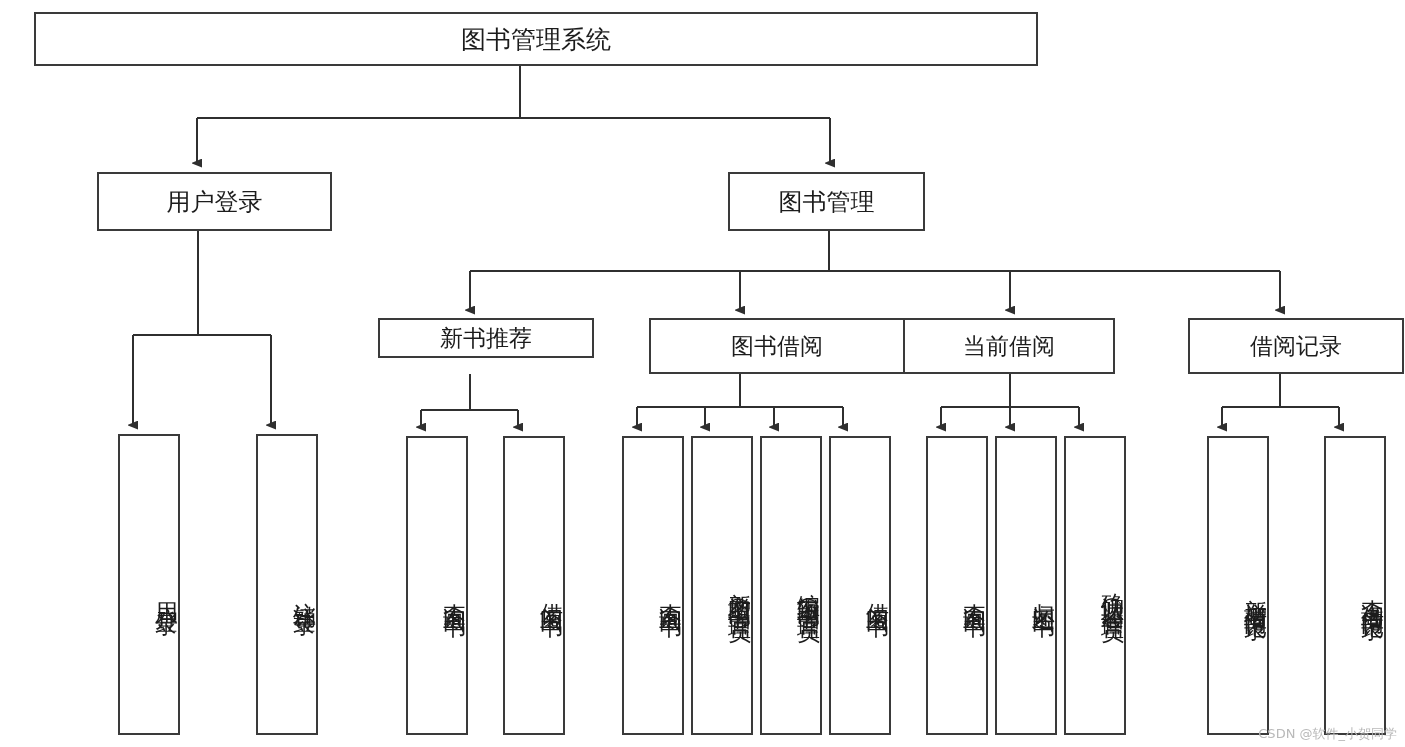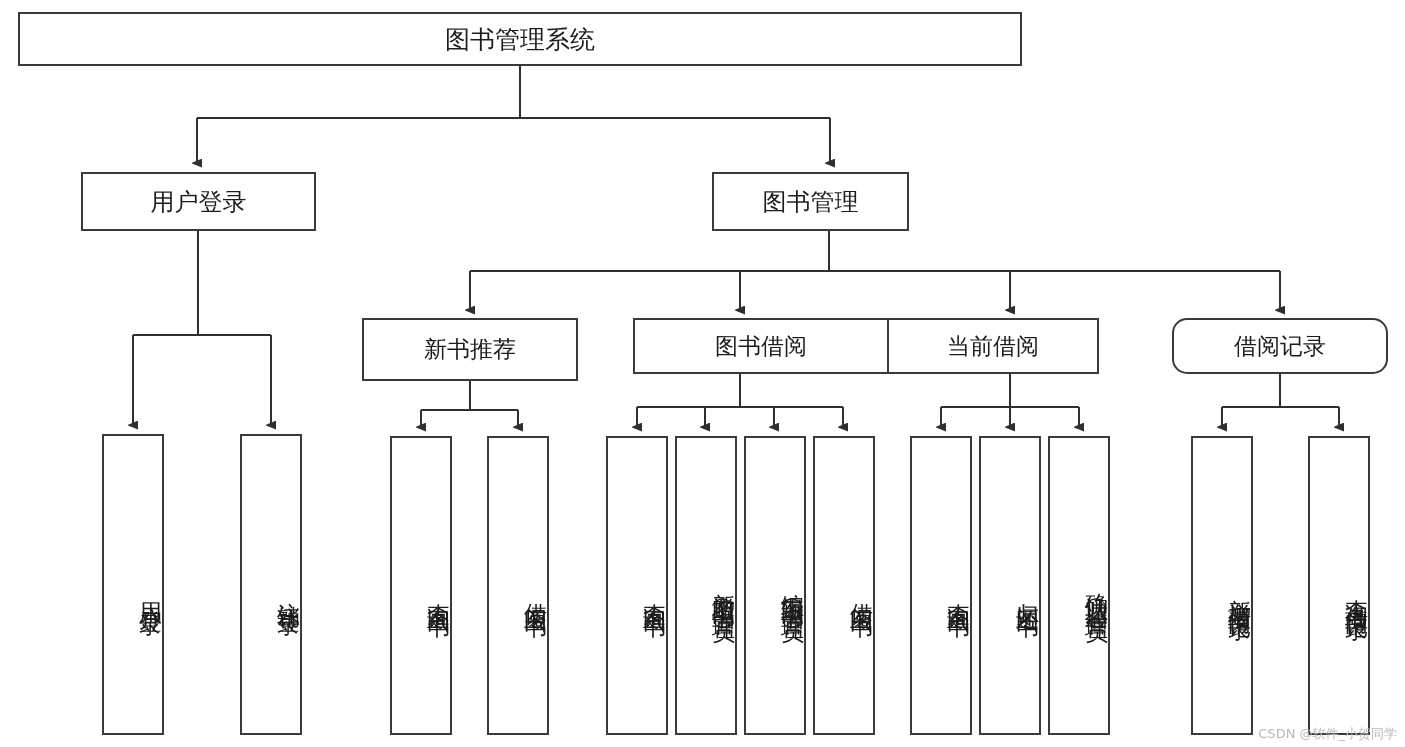--- a/index.html
+++ b/index.html
@@ -23,20 +23,21 @@
   }
   .node{
     position:absolute;
     box-sizing:border-box;
     background:#ffffff;
     border:2.5px solid #3a3a3a;
     display:flex;
     align-items:center;
     justify-content:center;
     color:#1c1c1c;
+    margin-left:16px;
   }
   .node.root{ font-size:25px; }
   .node.lvl2{ font-size:24px; }
   .node.lvl3{ font-size:23px; }
   .node.leaf{
     writing-mode:vertical-rl;
     text-orientation:upright;
     font-size:23px;
     letter-spacing:4px;
     line-height:1;
@@ -119,30 +120,30 @@
     <span class="lbl">图书管理系统</span>
   </div>
 
   <div class="node lvl2" style="left:81px; top:172px; width:235px; height:59px;">
     <span class="lbl">用户登录</span>
   </div>
   <div class="node lvl2" style="left:712px; top:172px; width:197px; height:59px;">
     <span class="lbl">图书管理</span>
   </div>
 
-  <div class="node lvl3" style="left:362px; top:318px; width:216px; height:63px;">
+  <div class="node lvl3" style="left:362px; top:318px; width:216px; height:40px;">
     <span class="lbl">新书推荐</span>
   </div>
   <div class="node lvl3" style="left:633px; top:318px; width:256px; height:56px;">
     <span class="lbl">图书借阅</span>
   </div>
   <div class="node lvl3" style="left:887px; top:318px; width:212px; height:56px;">
     <span class="lbl">当前借阅</span>
   </div>
-  <div class="node lvl3" style="left:1172px; top:318px; width:216px; height:56px;border-radius:15px;">
+  <div class="node lvl3" style="left:1172px; top:318px; width:216px; height:56px;">
     <span class="lbl">借阅记录</span>
   </div>
 
   <div class="node leaf" style="left:102px; top:434px; width:62px; height:301px;">
     <span class="lbl">用户登录</span>
   </div>
   <div class="node leaf" style="left:240px; top:434px; width:62px; height:301px;">
     <span class="lbl">注销登录</span>
   </div>
 

